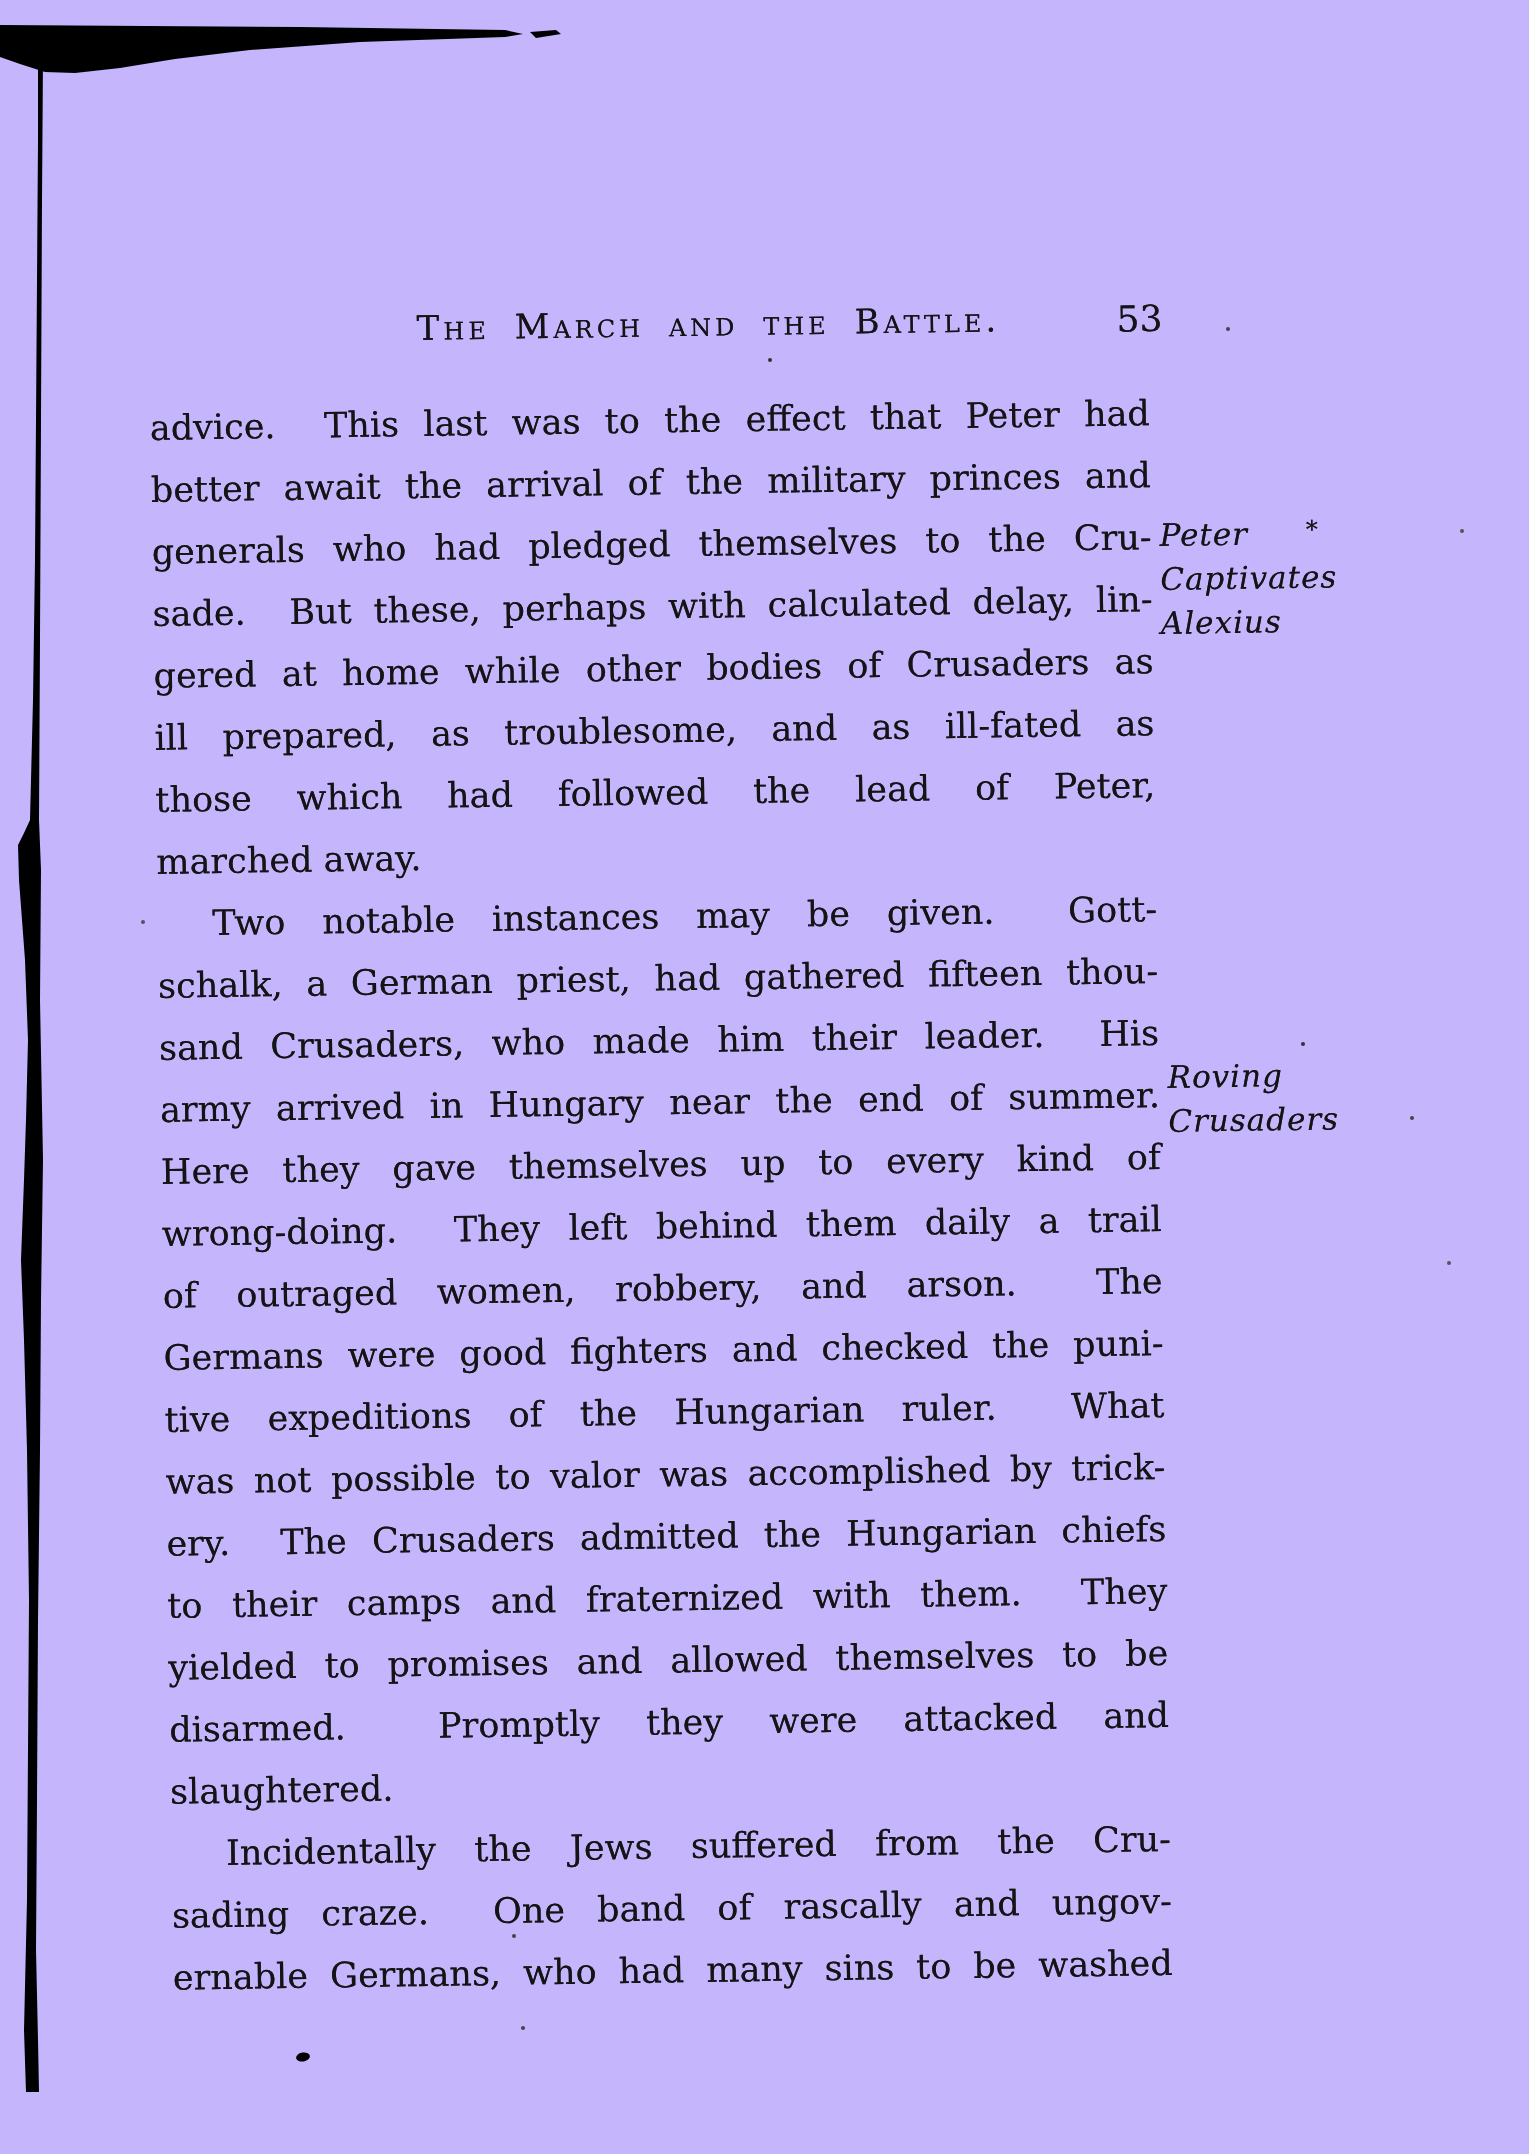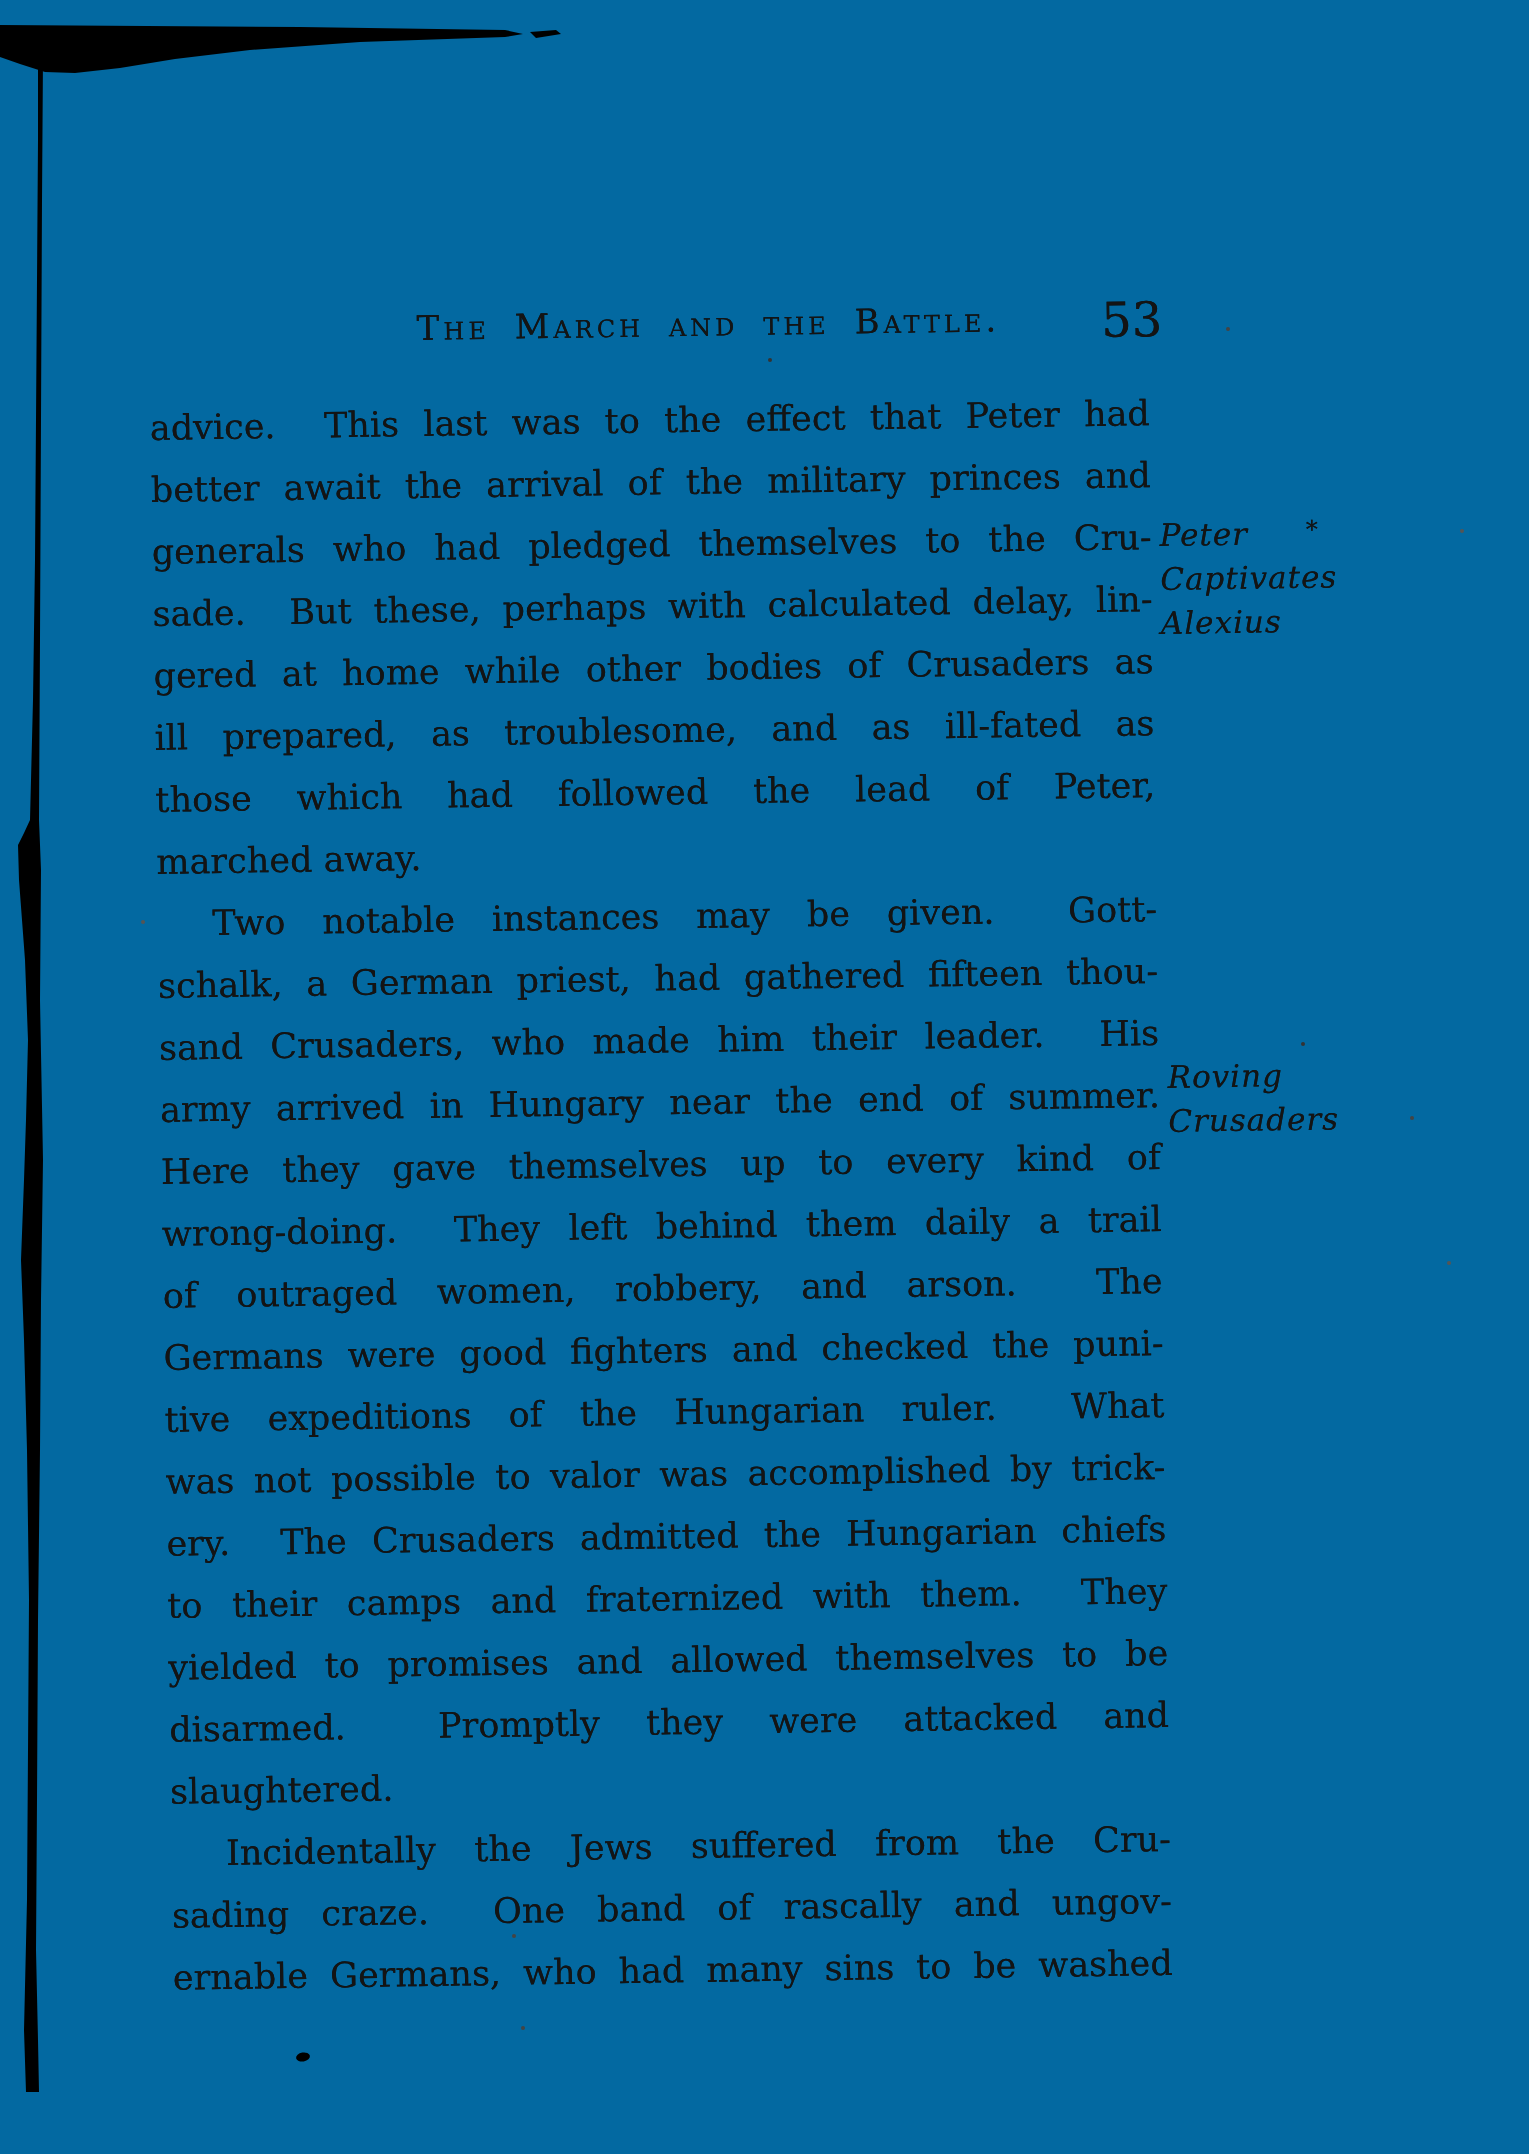--- a/index.html
+++ b/index.html
@@ -1,19 +1,19 @@
 <!DOCTYPE html>
 <html><head>
 <meta charset="utf-8">
 <style>
   html,body{margin:0;padding:0;background:#e8e8e8;}
   .page{
     position:relative;
     width:1529px;height:2154px;
-    background:#0369a1;
+    background:#c4b5fd;
     overflow:hidden;
     font-family:"DejaVu Serif","Liberation Serif",serif;
     color:#141414;
   }
   .artifacts{position:absolute;left:0;top:0;z-index:1;}
   .content{
     position:absolute;left:148px;top:300px;width:1000px;
     transform:rotate(-0.85deg);
     transform-origin:0 0;
     z-index:2;
@@ -31,21 +31,21 @@
     font-variant:small-caps;
     font-size:34px;
     letter-spacing:4px;
     word-spacing:10px;
     text-shadow:0 0 0.6px rgba(0,0,0,.75);
     white-space:nowrap;
   }
   .pagenum{
     position:absolute;
     right:-14px;top:2px;
-    font-size:48px;
+    font-size:36px;
     text-shadow:0 0 0.6px rgba(0,0,0,.75);
   }
   .bodytext{
     margin-top:41px;
     width:1000px;
     font-size:35px;
     line-height:62px;
     text-shadow:0 0 0.6px rgba(0,0,0,.7);
   }
   .line{white-space:pre-wrap;}

